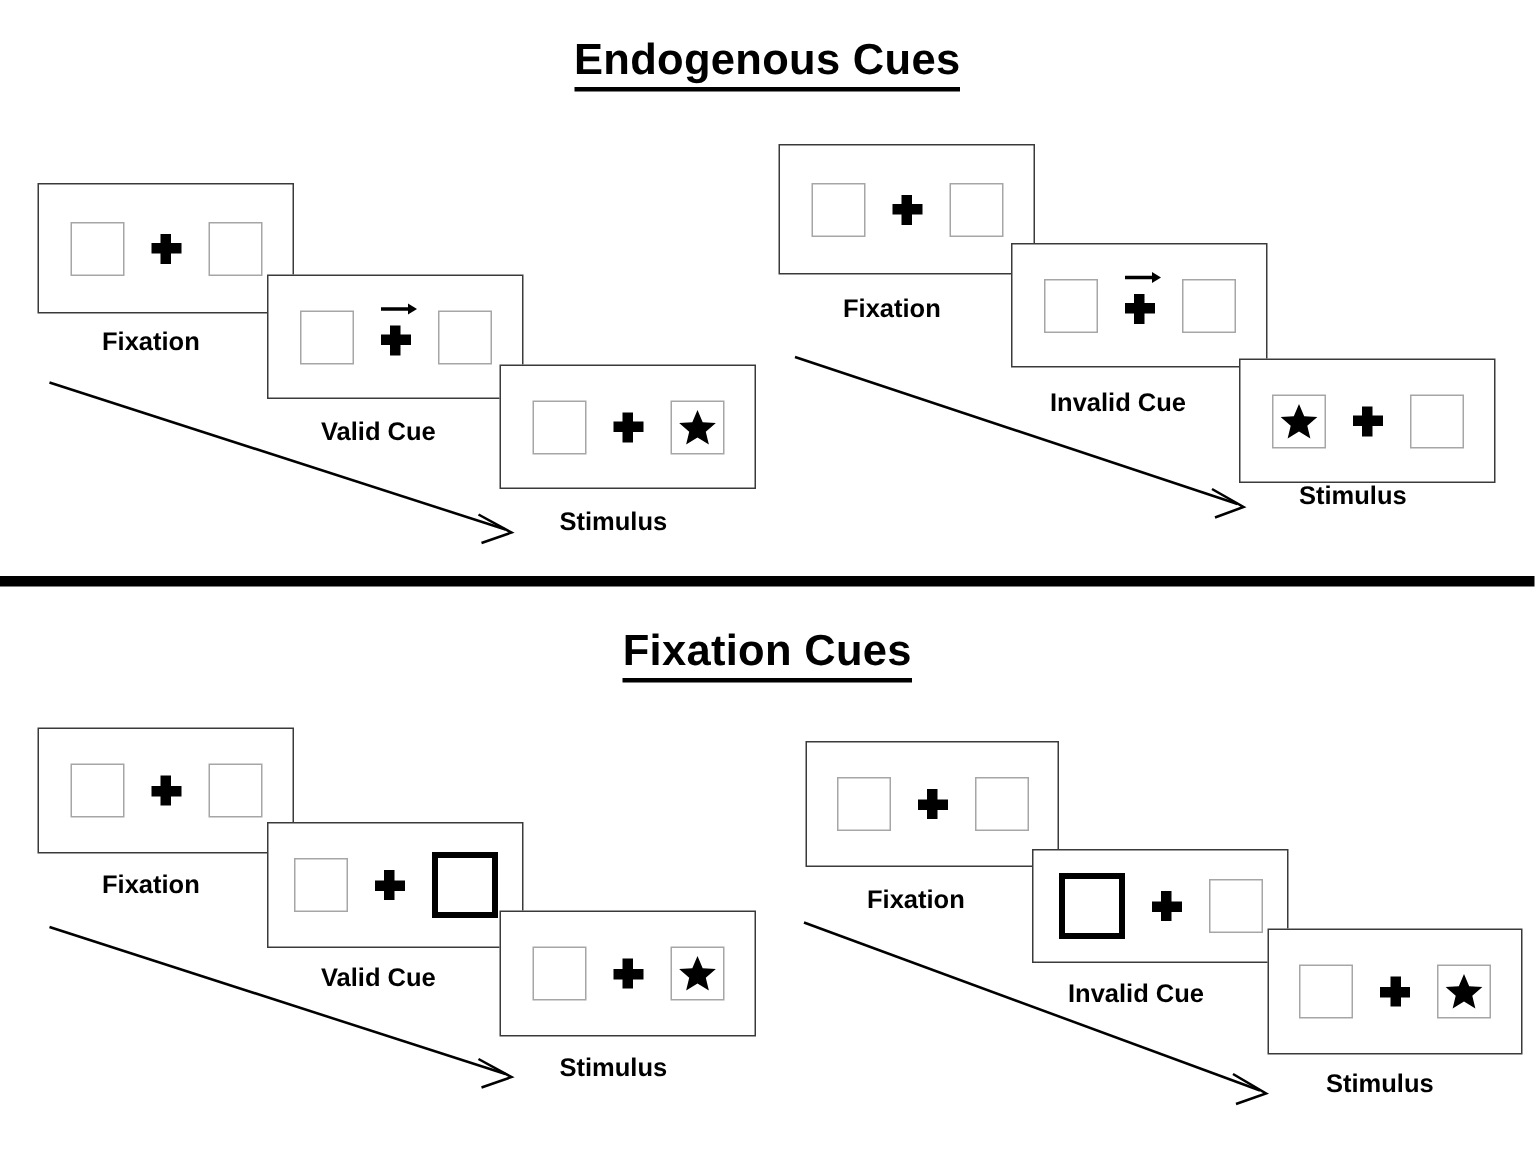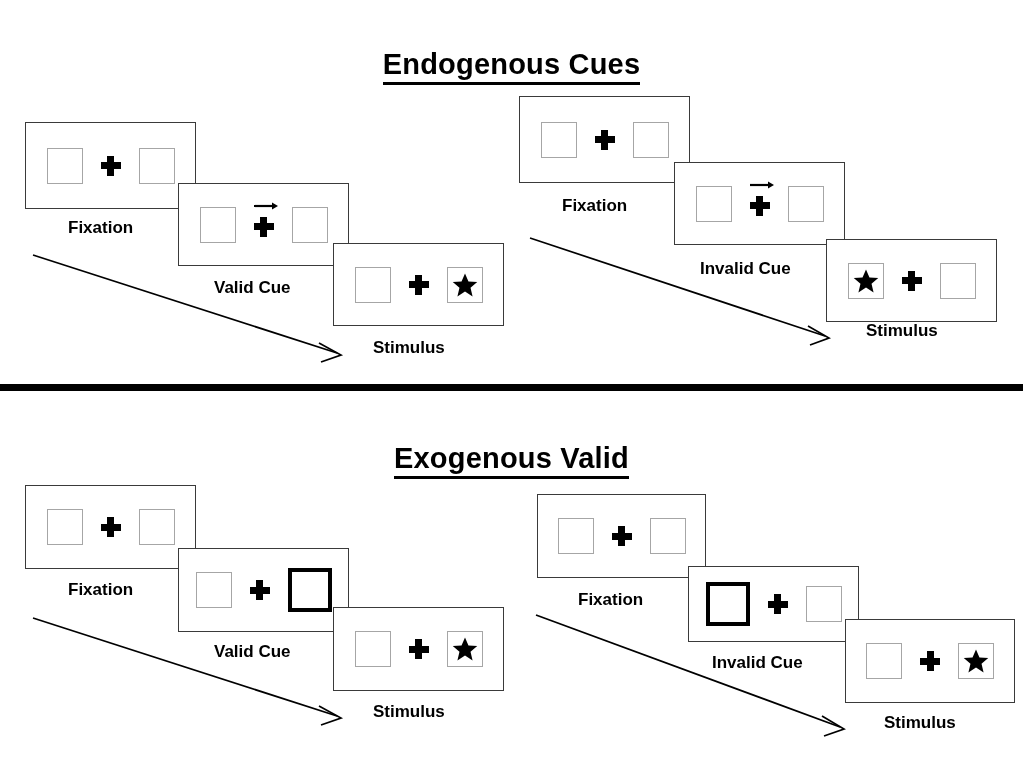--- a/index.html
+++ b/index.html
@@ -27,21 +27,20 @@
   
   .section-title {
     position: absolute;
     width: 100%;
     text-align: center;
     font-size: 29px;
     font-weight: bold;
     letter-spacing: 0.2px;
     color: #000;
     white-space: nowrap;
-    margin-top: 24px;
   }
   .section-title span.ttl {
     border-bottom: 3px solid #000;
     padding-bottom: 1px;
     display: inline-block;
   }
 
   
   .divider {
     position: absolute;
@@ -268,21 +267,21 @@
   <div class="caption" style="left:866px; top:321px;">Stimulus</div>
 
   <svg class="time-arrow" style="left:522px; top:228px; width:320px; height:125px;" viewBox="0 0 320 125">
     <line x1="8" y1="10" x2="303" y2="108" stroke="#000" stroke-width="1.7"></line>
     <polyline points="286,98 307,110 288,117" fill="none" stroke="#000" stroke-width="1.7"></polyline>
   </svg>
 
   <div class="divider" style="top:384px;"></div>
 
   <div class="section-title" style="top:418px;">
-    <span class="ttl">Exogenous Valid</span>
+    <span class="ttl">Fixation Cues</span>
   </div>
 
   <div class="panel" style="left:25px; top:485px; width:171px; height:84px;">
     <div class="panel-inner">
       <div class="display-row">
         <div class="sq"></div>
         <div class="cross"></div>
         <div class="sq"></div>
       </div>
     </div>

